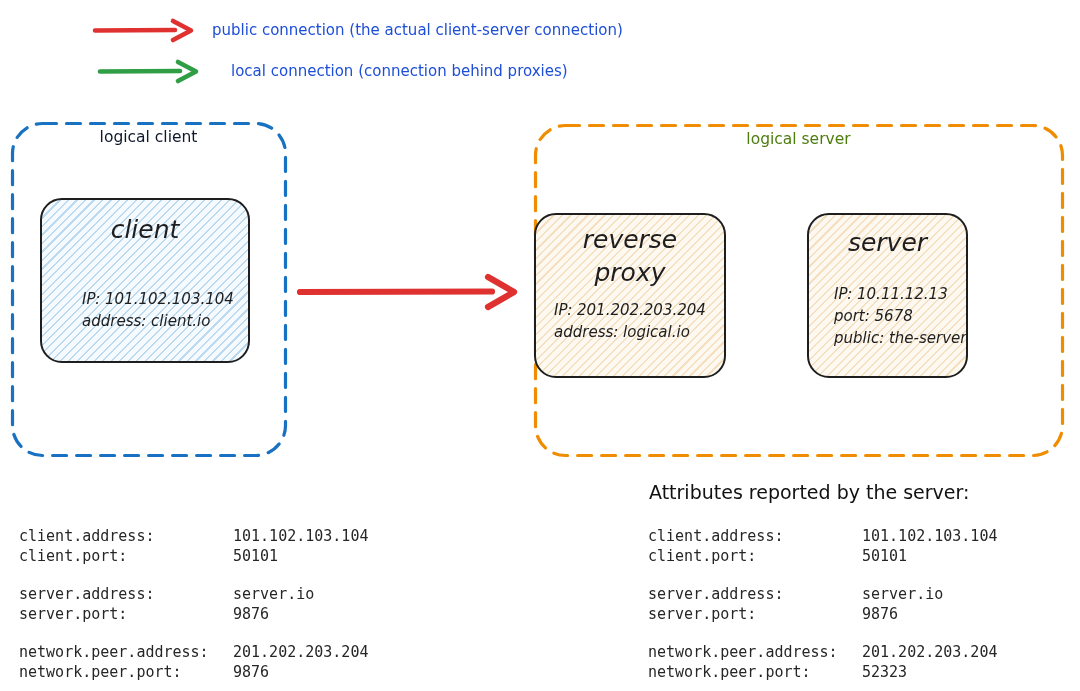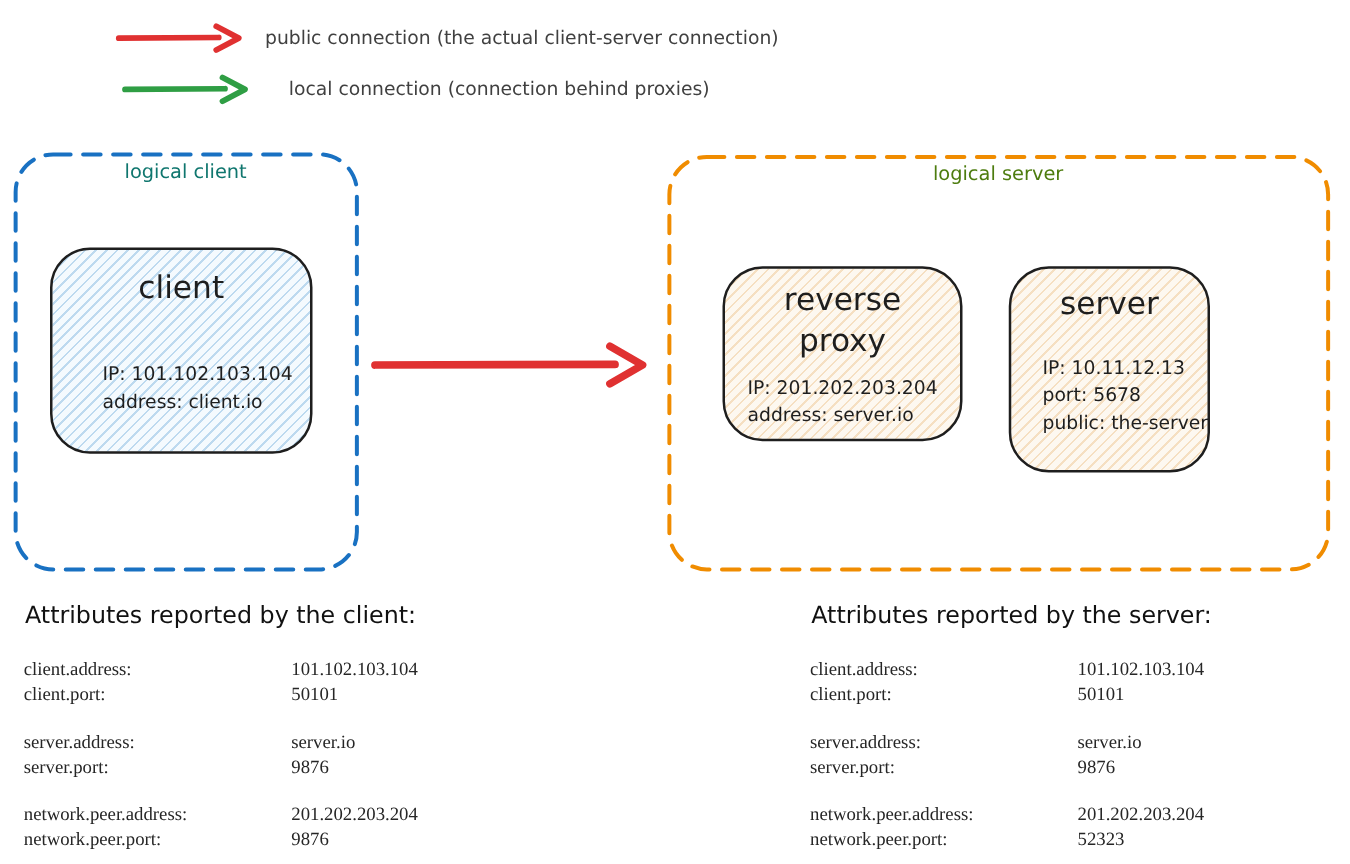--- a/index.html
+++ b/index.html
@@ -11,39 +11,40 @@
     overflow: hidden;
     font-family: "DejaVu Sans", sans-serif;
     color: #1e1e1e;
   }
   .abs { position: absolute; }
 
   
   .legend-label {
     font-size: 15px;
     line-height: 20px;
-    color: #404040;
+    color: #1d4ed8;
     white-space: nowrap;
   }
 
   
   .group-label {
     font-size: 15.5px;
     text-align: center;
     white-space: nowrap;
   }
-  .group-label.blue   { color: #0f766e; text-align: center; }
+  .group-label.blue   { color: #0f172a; text-align: center; }
   .group-label.orange { color: #4d7c0f; }
 
   
   .node {
     position: absolute;
     border: 2.2px solid #1e1e1e;
-    border-radius: 32px;
+    border-radius: 22px;
     box-sizing: border-box;
+    font-style: italic;
   }
   .node.blue-fill {
     background-color: #f4fafe;
     background-image: repeating-linear-gradient(135deg,
       rgba(122, 178, 221, 0.45) 0px, rgba(122, 178, 221, 0.45) 1.5px,
       transparent 1.5px, transparent 6px);
   }
   .node.tan-fill {
     background-color: #fdf8f0;
     background-image: repeating-linear-gradient(135deg,
@@ -74,21 +75,21 @@
     white-space: nowrap;
   }
   .attr-block {
     position: absolute;
     font-family: "DejaVu Sans Mono", monospace;
     font-size: 15px;
     line-height: 20px;
     color: #262626;
   }
   .attr-group { margin-bottom: 18px; }
-  .attr-row { display: flex; font-family: Liberation Serif, serif; }
+  .attr-row { display: flex; }
   .attr-key { width: 214px; flex: 0 0 214px; white-space: nowrap; }
   .attr-val { white-space: nowrap; }
 
   svg { display: block; }
 </style>
 </head>
 <body>
 
 <div id="stage">
 
@@ -120,38 +121,37 @@
   <svg class="abs" style="left:294px; top:270px;" width="228" height="44">
     <path d="M6,22 L198,21.5" stroke="#e03131" stroke-width="6.2" stroke-linecap="round" fill="none"></path>
     <path d="M194,7 L220,22 L194,37" stroke="#e03131" stroke-width="6.2" stroke-linecap="round" stroke-linejoin="round" fill="none"></path>
   </svg>
 
   <svg class="abs" style="left:533px; top:123px;" width="533" height="336">
     <rect x="2.5" y="2.5" width="527" height="330" rx="30" ry="30" fill="none" stroke="#f08c00" stroke-width="3.2" stroke-dasharray="14 10" stroke-linecap="round"></rect>
   </svg>
   <div class="abs group-label orange" style="left:535px; top:130px; width:527px;">logical server</div>
 
-  <div class="node tan-fill" style="left:578px; top:213px; width:192px; height:140px;">
+  <div class="node tan-fill" style="left:534px; top:213px; width:192px; height:165px;">
     <div class="node-title" style="top:8px; padding:0 26px; line-height:33px;">reverse proxy</div>
     <div class="node-info" style="left:18px; top:84px;">
       <div>IP: 201.202.203.204</div>
-      <div>address: server.io</div>
+      <div>address: logical.io</div>
     </div>
   </div>
 
   <div class="node tan-fill" style="left:807px; top:213px; width:161px; height:165px;">
     <div class="node-title" style="top:12px;">server</div>
     <div class="node-info" style="left:25px; top:68px;">
       <div>IP: 10.11.12.13</div>
       <div>port: 5678</div>
       <div>public: the-server</div>
     </div>
   </div>
 
-  <div class="abs attr-heading" style="left:20px; top:479px;">Attributes reported by the client:</div>
 
   <div class="attr-block" style="left:19px; top:526px;">
     <div class="attr-group">
       <div class="attr-row">
         <span class="attr-key">client.address:</span>
         <span class="attr-val">101.102.103.104</span>
       </div>
       <div class="attr-row">
         <span class="attr-key">client.port:</span>
         <span class="attr-val">50101</span>

